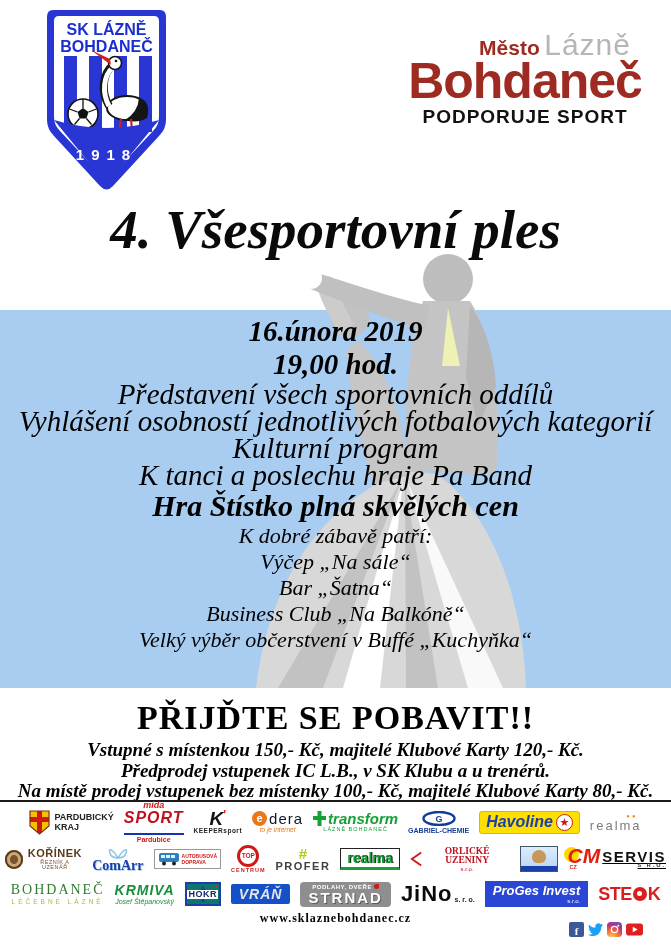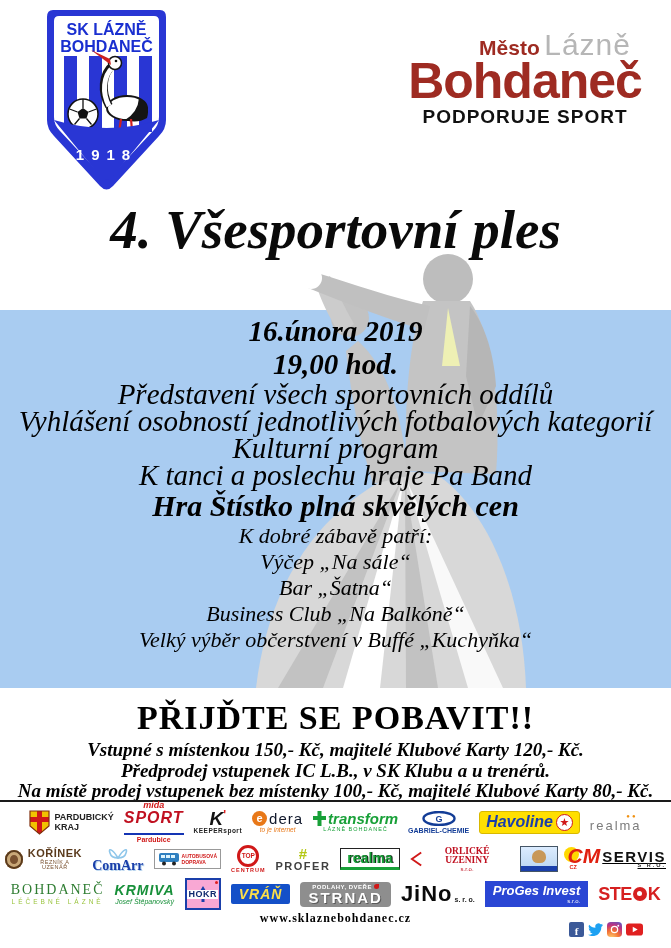--- a/index.html
+++ b/index.html
@@ -103,27 +103,27 @@
   .cm-c1{position:relative;}
   .cm-cm{color:#e02010;font-weight:900;font-style:italic;font-size:21px;line-height:.85;}
   .cm-cz{color:#e02010;font-size:5.5px;font-weight:bold;align-self:flex-start;margin-left:2px;}
   .cm-c2{align-items:flex-start;text-decoration:underline;}
   .cm-servis{color:#111;font-weight:900;font-size:15px;letter-spacing:1.5px;line-height:.9;}
   .cm-sro{color:#222;font-size:5.5px;font-weight:bold;letter-spacing:2px;align-self:flex-end;}
   .bl-label{color:#2f7d32;font-family:"Liberation Serif",serif;font-size:14px;letter-spacing:2px;}
   .bl-sub{color:#9ac43e;font-size:6.5px;letter-spacing:3px;margin-top:2px;}
   .km-label{color:#18903a;font-weight:bold;font-style:italic;font-size:14px;letter-spacing:1px;}
   .km-sub{color:#18903a;font-size:7px;font-style:italic;margin-top:1px;}
-  .hk-box{position:relative;width:36px;height:32px;border:2px solid #1a3faa;background:#f9a8d4;
+  .hk-box{position:relative;width:36px;height:24px;border:2px solid #1a3faa;background:#0f766e;
           display:inline-flex;align-items:center;justify-content:center;box-sizing:border-box;}
   .hk-label{position:absolute;background:#fff;font-weight:bold;font-size:9px;color:#102a6e;
             padding:0 1px;letter-spacing:.5px;}
   .hk-dot{position:absolute;right:1px;top:1px;width:3px;height:3px;border-radius:50%;background:#e02020;}
   .lg-vran{background:#1450c8;padding:3px 8px;border-radius:2px;}
-  .vr-label{color:#fde047;font-weight:900;font-style:italic;font-size:14px;letter-spacing:1px;}
+  .vr-label{color:#e5e5e5;font-weight:900;font-style:italic;font-size:14px;letter-spacing:1px;}
   .lg-strnad{background:#8e8e8e;border-radius:4px;padding:2px 8px;}
   .st-top{color:#fff;font-size:6px;font-weight:bold;letter-spacing:.5px;display:flex;align-items:center;gap:2px;}
   .st-leaf{width:5px;height:5px;background:#d01818;border-radius:50% 0 50% 50%;display:inline-block;}
   .st-label{color:#fff;font-weight:bold;font-size:15px;letter-spacing:2px;text-shadow:1px 1px 0 #5a5a5a;}
   .lg-jino{flex-direction:row;align-items:flex-end;gap:2px;}
   .jn-label{color:#0a0a0a;font-weight:900;font-size:22px;letter-spacing:1px;}
   .jn-sub{color:#222;font-size:7px;font-weight:bold;margin-bottom:2px;}
   .lg-proges-invest{background:#2a46d4;padding:3px 8px;align-items:flex-start;}
   .pg-label{color:#fff;font-weight:bold;font-style:italic;font-size:13px;}
   .pg-sub{color:#fff;font-size:6px;align-self:flex-end;margin-top:1px;}

